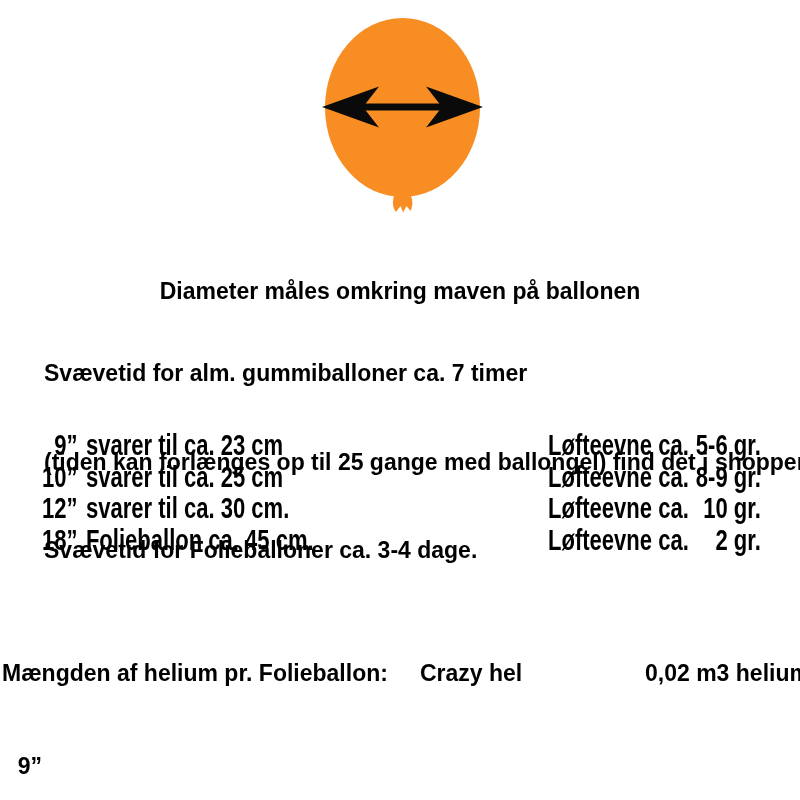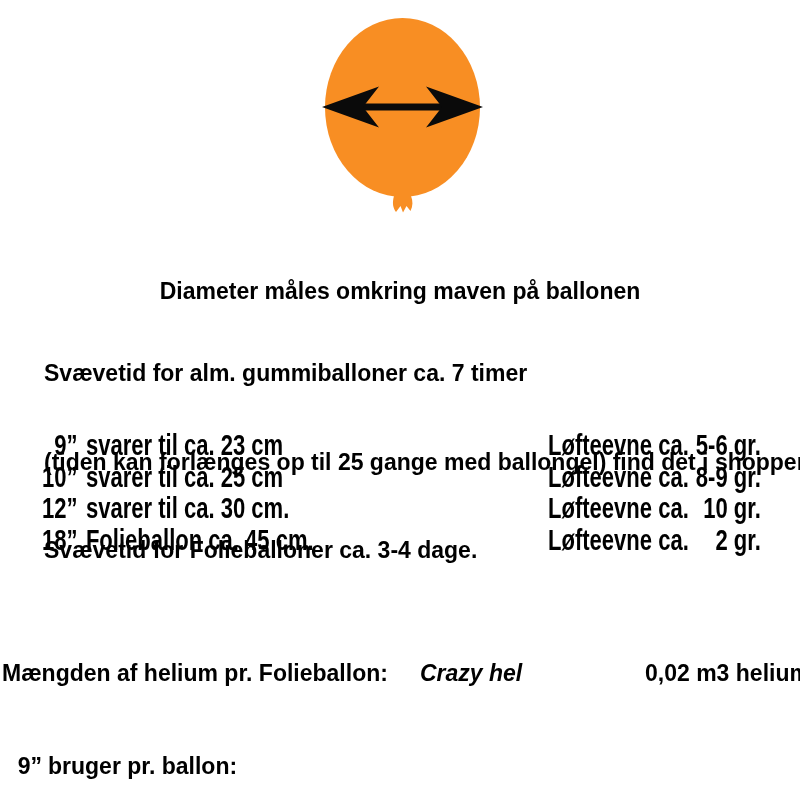--- a/index.html
+++ b/index.html
@@ -75,21 +75,21 @@
     top: 596px;
     font-size: 23px;
     line-height: 31px;
     white-space: pre;
   }
   .helium-left  { left: 2px;   width: 418px; }
   .helium-right { left: 420px; width: 378px; }
   .h-row { display: flex; }
   .hl-inches { width: 40px; text-align: right; }
   .hl-label  { margin-left: 6px; min-width: 185px; }
-  .hr-label  { min-width: 225px; font-style: italic; }
+  .hr-label  { min-width: 225px; }
 </style>
 </head>
 <body>
 
 <div class="balloon-figure">
   <svg width="161" height="205" viewBox="0 0 161 205">
     <ellipse cx="80.5" cy="97.5" rx="77.5" ry="89.5" fill="#F88E23"></ellipse>
     <path d="M 72 186 C 70 193 71 198 74 202 L 78.5 196 L 81 202.5 L 84.5 196 L 88.5 201 C 91 196 91 191 89 186 Z" fill="#F88E23"></path>
     <g>
       <rect x="38" y="93.5" width="85" height="7" fill="#0A0A0A"></rect>
@@ -133,21 +133,20 @@
     <span class="size-desc">Folieballon ca. 45 cm.</span>
     <span class="lift-label">Løfteevne ca.</span>
     <span class="lift-value">2 gr.</span>
   </div>
 </div>
 
 <div class="helium-left">
   <div>Mængden af helium pr. Folieballon:</div>
   <div class="h-row">
     <span class="hl-inches">9”</span>
-    <span class="hl-label">bruger pr. ballon:</span>
   </div>
   
   
   
   
 </div>
 
 <div class="helium-right">
   <div class="h-row">
     <span class="hr-label">Crazy hel</span>

